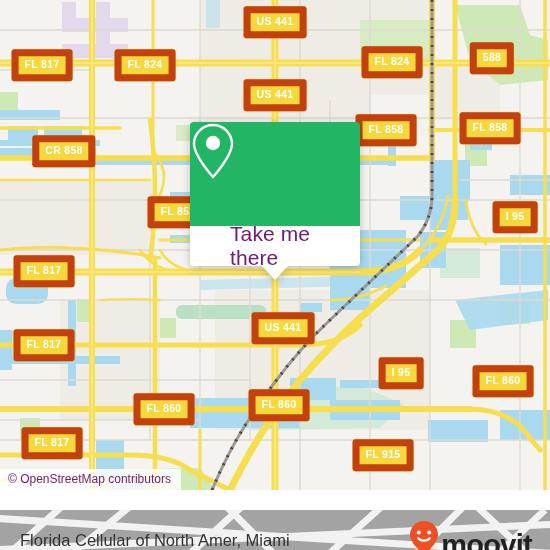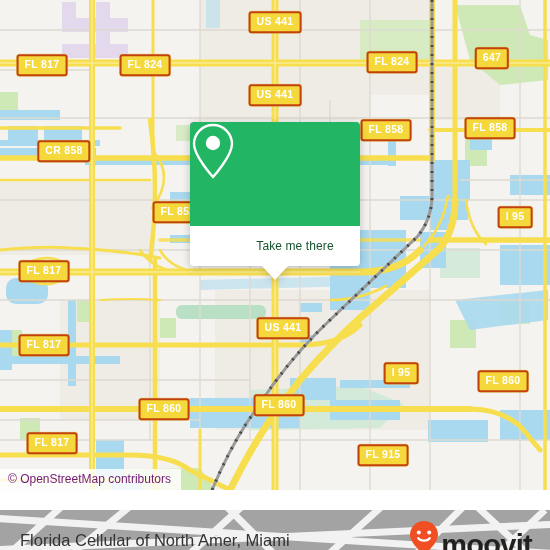--- a/index.html
+++ b/index.html
@@ -8,40 +8,40 @@
 
   #app{position:relative;width:550px;height:550px;overflow:hidden;background:#fff;}
 
   
   #map{position:absolute;left:0;top:0;width:550px;height:490px;
        background:#f4f3ef;overflow:hidden;}
   #map svg{position:absolute;left:0;top:0;}
 
   
   .shield{position:absolute;transform:translate(-50%,-50%);
-          background:#f5d93c;border:2px solid #c2410c;border-radius:3px;
+          background:#f5d93c;border:7px solid #c2410c;border-radius:3px;
           color:#ffffff;font-weight:bold;font-size:10.5px;line-height:1;
           padding:3px 6px 4px 6px;white-space:nowrap;letter-spacing:.3px;
           box-shadow:0 0 0 .5px rgba(225,200,60,.55);}
 
   
   #attrib{position:absolute;left:0;bottom:0;
           background:rgba(255,255,255,.82);
           font-size:12px;color:#701a75;padding:3px 10px 4px 8px;
           white-space:nowrap;}
 
   
   #callout{position:absolute;left:190px;top:122px;width:170px;
            filter:drop-shadow(0 2px 4px rgba(0,0,0,.22));}
   #callout-top{background:#22b563;height:104px;border-radius:4px 4px 0 0;
                display:flex;align-items:center;justify-content:center;}
   #callout-bottom{background:#ffffff;height:40px;border-radius:0 0 4px 4px;
                   display:flex;align-items:center;justify-content:center;
                   position:relative;}
-  #callout-label{font-size:12px;color:#14532d;letter-spacing:.1px;margin-left:40px;}
+  #callout-label{font-size:21px;color:#701a75;letter-spacing:.1px;margin-left:40px;}
   #callout-tail{position:absolute;left:50%;top:100%;
                 transform:translateX(-50%);
                 width:0;height:0;border-left:13px solid transparent;
                 border-right:13px solid transparent;
                 border-top:14px solid #ffffff;}
 
   
   #footer{position:absolute;left:0;top:510px;width:550px;height:60px;
           background:#a3a3a3;overflow:hidden;}
   #footer-watermark{position:absolute;left:0;top:0;width:550px;height:60px;
@@ -220,21 +220,21 @@
         </g>
 
       </g>
     </svg>
 
     <div id="shields">
         <div class="shield" style="left: 275px; top: 22px;">US 441</div>
         <div class="shield" style="left: 42px; top: 65px;">FL 817</div>
         <div class="shield" style="left: 145px; top: 65px;">FL 824</div>
         <div class="shield" style="left: 392px; top: 62px;">FL 824</div>
-        <div class="shield" style="left: 492px; top: 58px;">647</div>
+        <div class="shield" style="left: 492px; top: 58px;">588</div>
         <div class="shield" style="left: 275px; top: 95px;">US 441</div>
         <div class="shield" style="left: 386px; top: 130px;">FL 858</div>
         <div class="shield" style="left: 490px; top: 128px;">FL 858</div>
         <div class="shield" style="left: 64px; top: 151px;">CR 858</div>
         <div class="shield" style="left: 178px; top: 212px;">FL 852</div>
         <div class="shield" style="left: 515px; top: 217px;">I 95</div>
         <div class="shield" style="left: 44px; top: 271px;">FL 817</div>
         <div class="shield" style="left: 283px; top: 328px;">US 441</div>
         <div class="shield" style="left: 44px; top: 345px;">FL 817</div>
         <div class="shield" style="left: 401px; top: 373px;">I 95</div>

